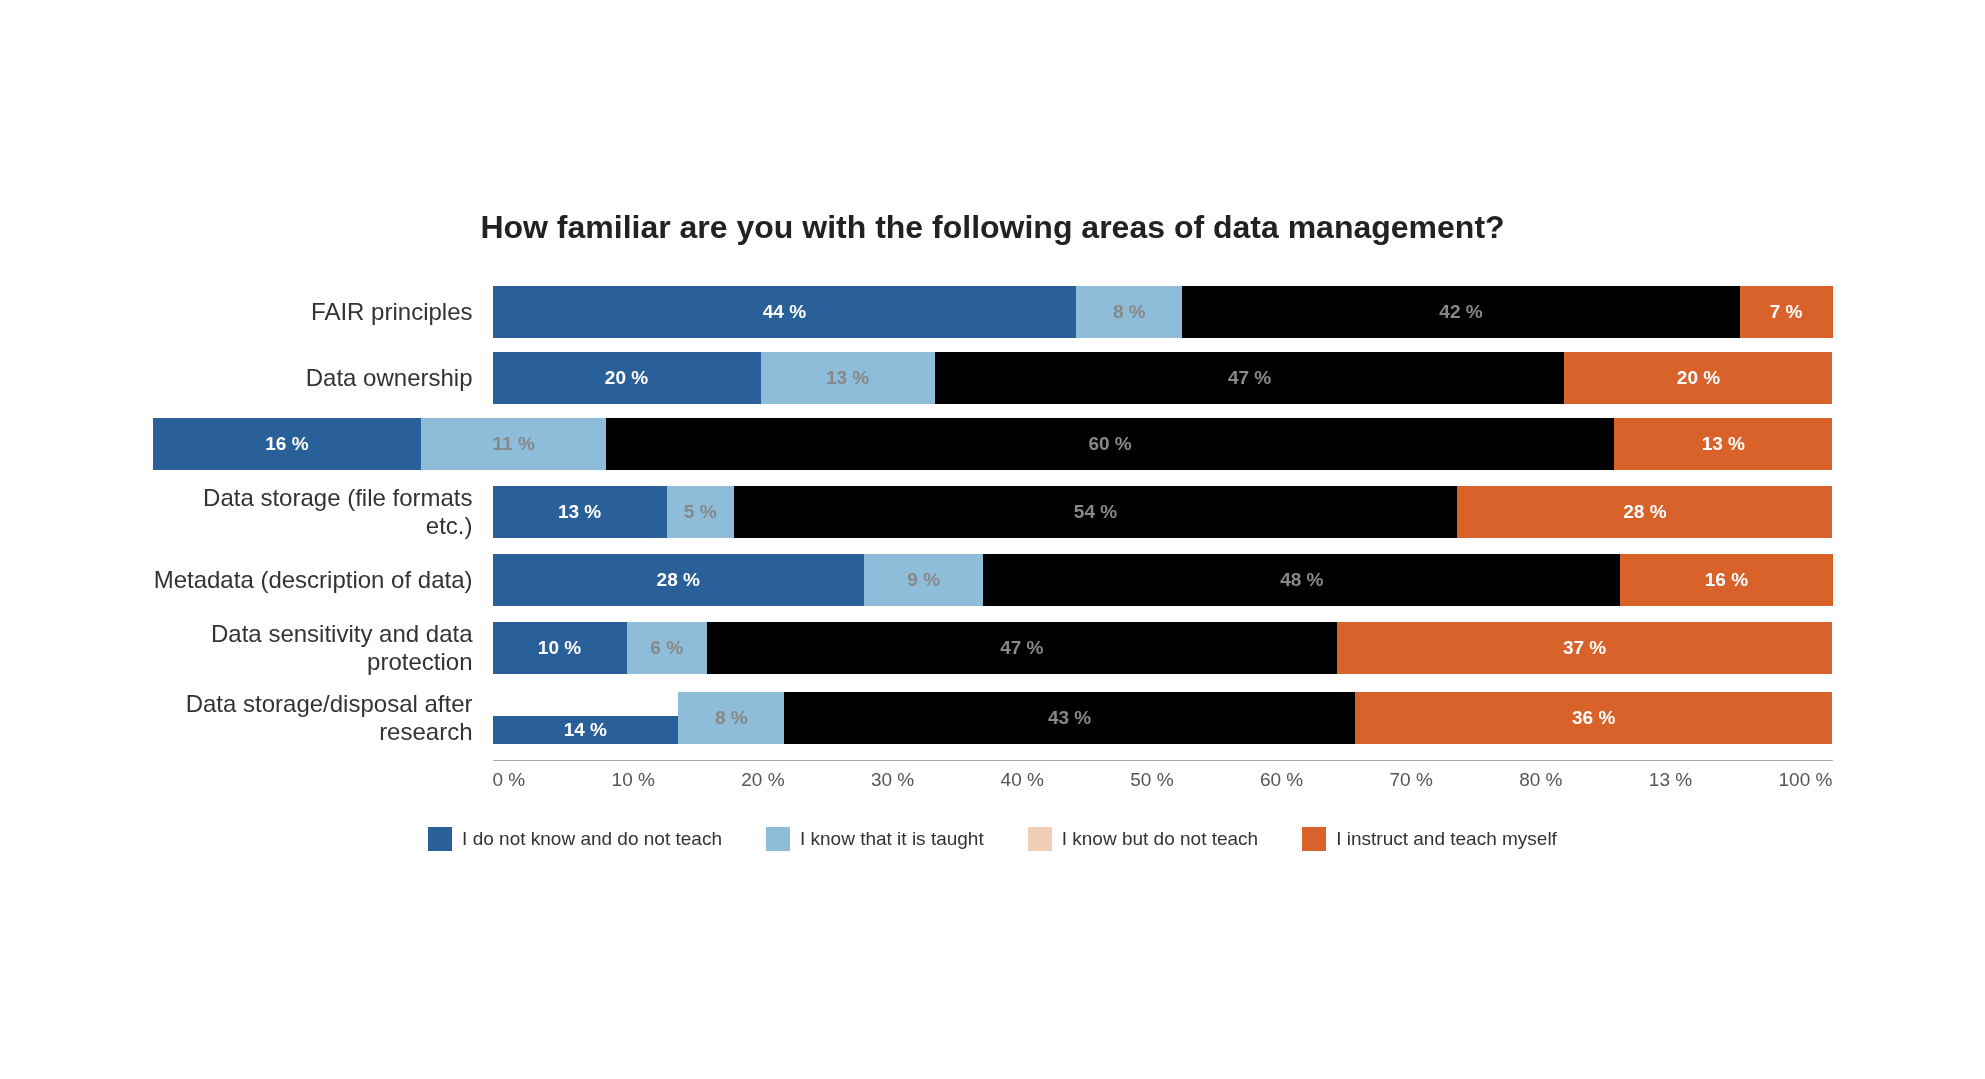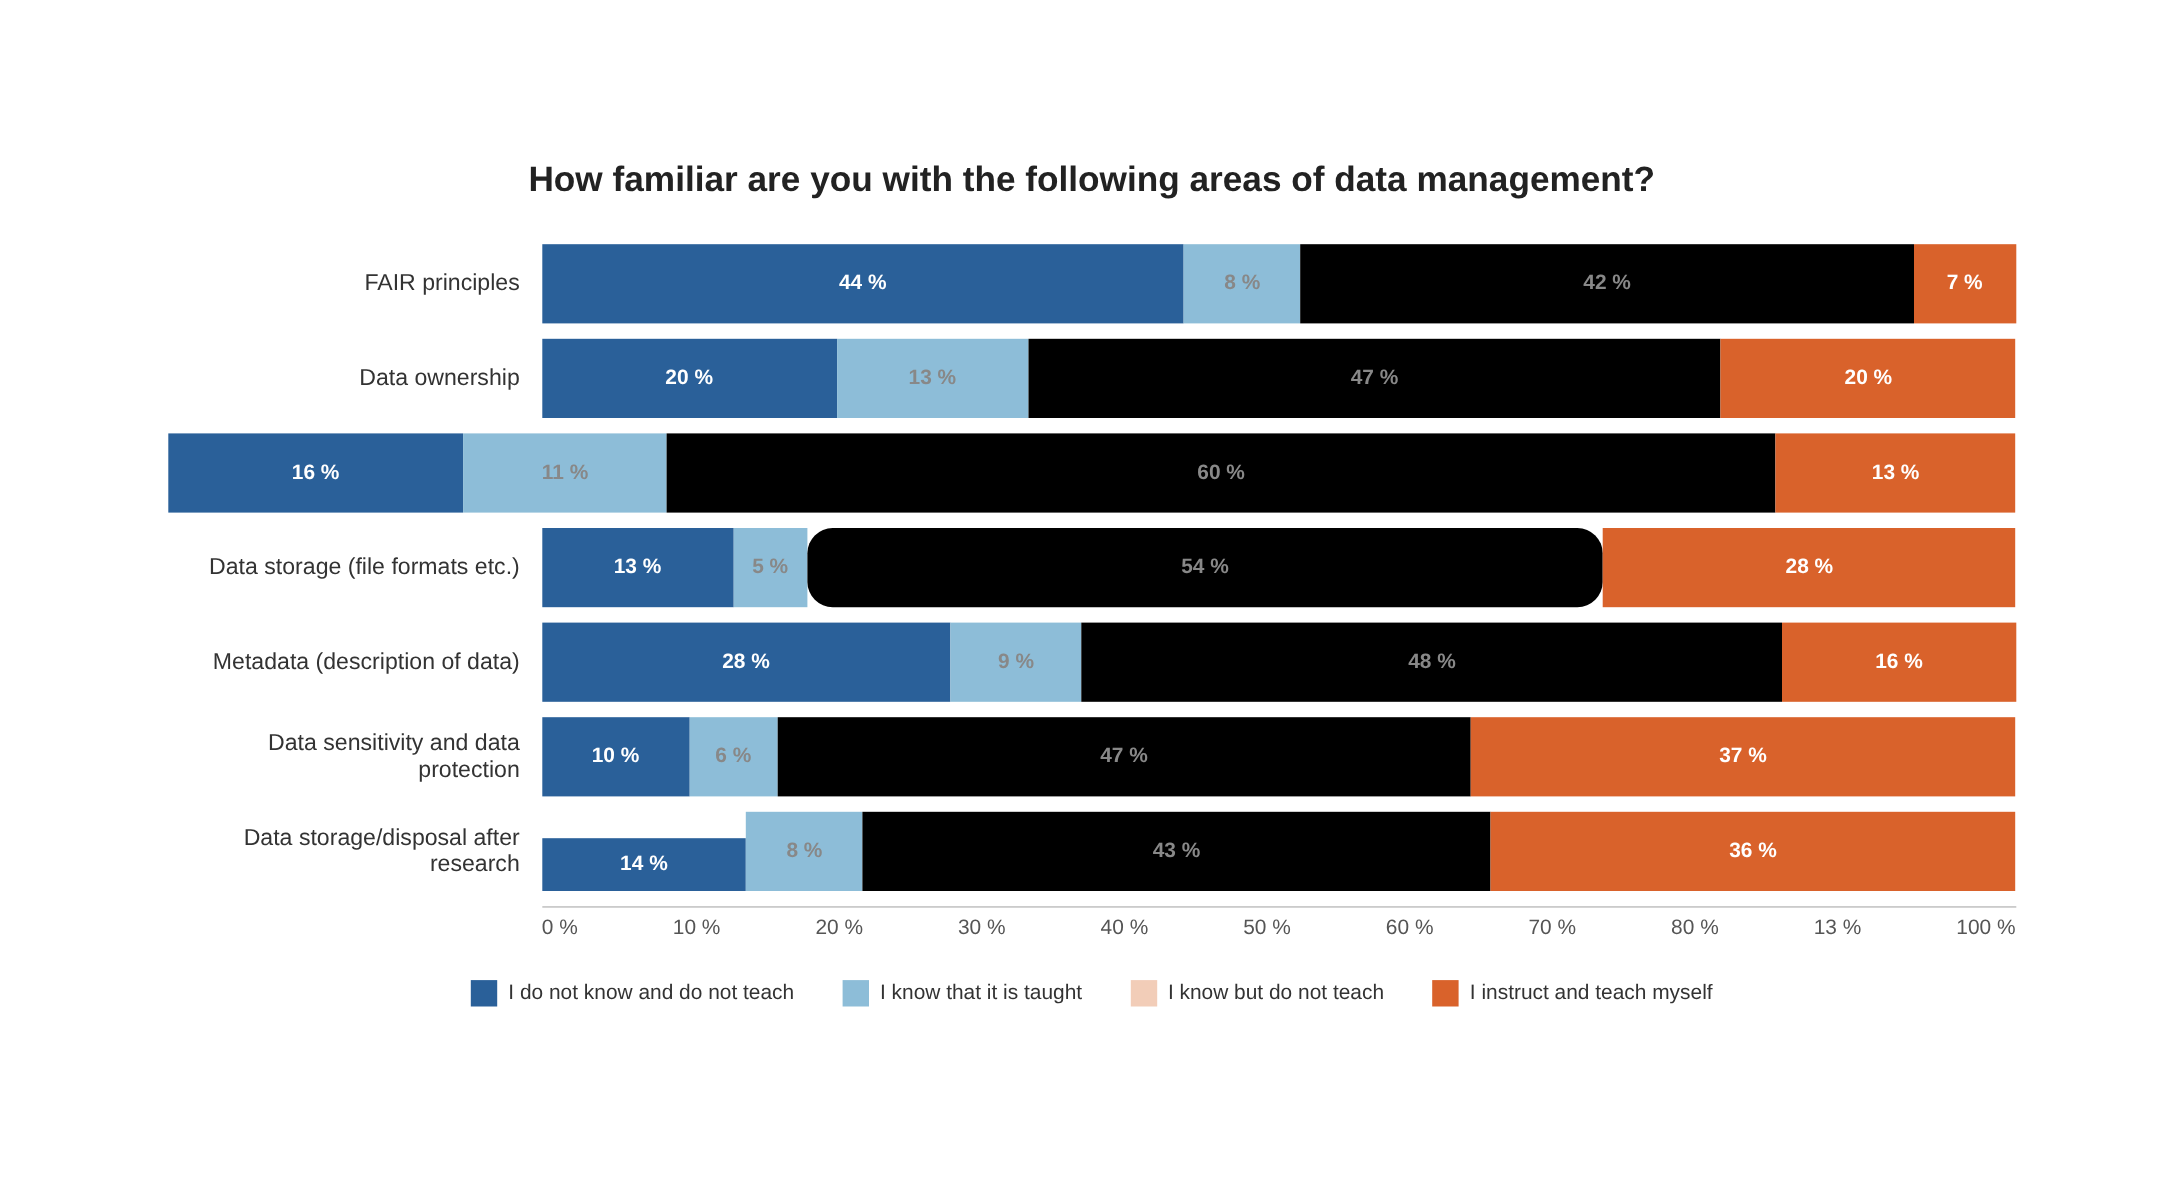--- a/index.html
+++ b/index.html
@@ -31,27 +31,27 @@
     }
     .bar-row {
       display: flex;
       align-items: center;
       margin-bottom: 14px;
     }
     .bar-label {
       width: 340px;
       text-align: right;
       padding-right: 20px;
-      font-size: 21px;
+      font-size: 24px;
       color: #333;
       flex-shrink: 0;
     }
     .bar-track {
       flex: 1;
-      height: 72px;
+      height: 52px;
       display: flex;
       border: none;
     }
     .bar-segment {
       display: flex;
       align-items: center;
       justify-content: center;
       font-size: 19px;
       font-weight: bold;
       color: #fff;
@@ -128,21 +128,21 @@
           <div class="bar-segment seg-light-blue light-segment" style="width: 11%;">11 %</div>
           <div class="bar-segment seg-peach light-segment" style="width: 60%;">60 %</div>
           <div class="bar-segment seg-orange" style="width: 13%;">13 %</div>
         </div>
       </div>
       <div class="bar-row">
         <div class="bar-label">Data storage (file formats etc.)</div>
         <div class="bar-track">
           <div class="bar-segment seg-dark-blue" style="width: 13%;">13 %</div>
           <div class="bar-segment seg-light-blue light-segment" style="width: 5%;">5 %</div>
-          <div class="bar-segment seg-peach light-segment" style="width: 54%; border-radius: 23px;">54 %</div>
+          <div class="bar-segment seg-peach light-segment" style="width: 54%;">54 %</div>
           <div class="bar-segment seg-orange" style="width: 28%;">28 %</div>
         </div>
       </div>
       <div class="bar-row">
         <div class="bar-label">Metadata (description of data)</div>
         <div class="bar-track">
           <div class="bar-segment seg-dark-blue" style="width: 28%;">28 %</div>
           <div class="bar-segment seg-light-blue light-segment" style="width: 9%;">9 %</div>
           <div class="bar-segment seg-peach light-segment" style="width: 48%;">48 %</div>
           <div class="bar-segment seg-orange" style="width: 16%;">16 %</div>

